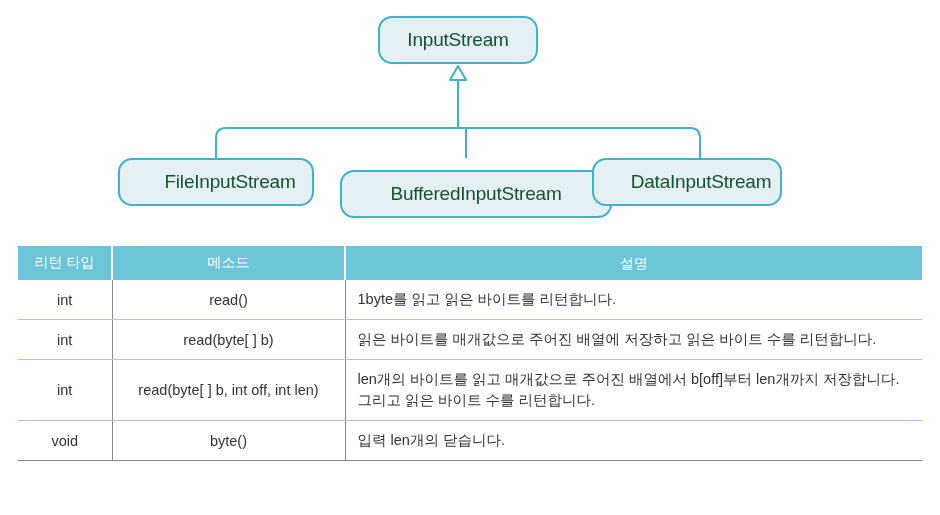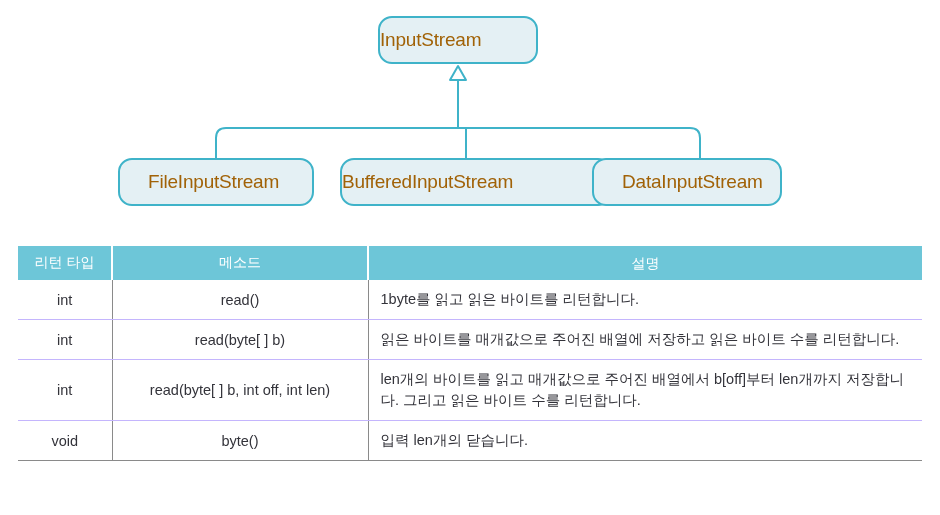--- a/index.html
+++ b/index.html
@@ -24,28 +24,29 @@
     height: 230px;
   }
   .uml-box {
     position: absolute;
     box-sizing: border-box;
     background: #e4f0f4;
     border: 2px solid #3fb3c9;
     border-radius: 14px;
     display: flex;
     align-items: center;
-    color: #a16207;
+    justify-content: center;
+    color: #14532d;
     font-size: 19px;
     letter-spacing: -0.2px;
     white-space: nowrap;
   }
   #box-root   { left: 378px; top: 16px;  width: 160px; height: 48px; }
   #box-file   { left: 118px; top: 158px; width: 196px; height: 48px; padding-left: 28px; }
-  #box-buf    { left: 340px; top: 158px; width: 272px; height: 48px; }
+  #box-buf    { left: 340px; top: 170px; width: 272px; height: 48px; }
   #box-data   { left: 592px; top: 158px; width: 190px; height: 48px; padding-left: 28px; }
 
   #connector-svg {
     position: absolute;
     left: 0;
     top: 0;
     width: 940px;
     height: 230px;
     pointer-events: none;
   }
@@ -82,21 +83,21 @@
     border-bottom: 1px solid #c4b5fd;
     padding: 9px 6px;
   }
   #api-table tbody tr:last-child td { border-bottom: 1px solid #8a8a8a; }
   .c-type {
     width: 94px;
     text-align: center;
     border-right: 1px solid #8a8a8a;
   }
   .c-method {
-    width: 256px;
+    width: 233px;
     text-align: center;
     border-right: 1px solid #8a8a8a;
   }
   .c-desc {
     text-align: left;
     padding-left: 12px !important;
     line-height: 1.45;
   }
 </style>
 </head>

